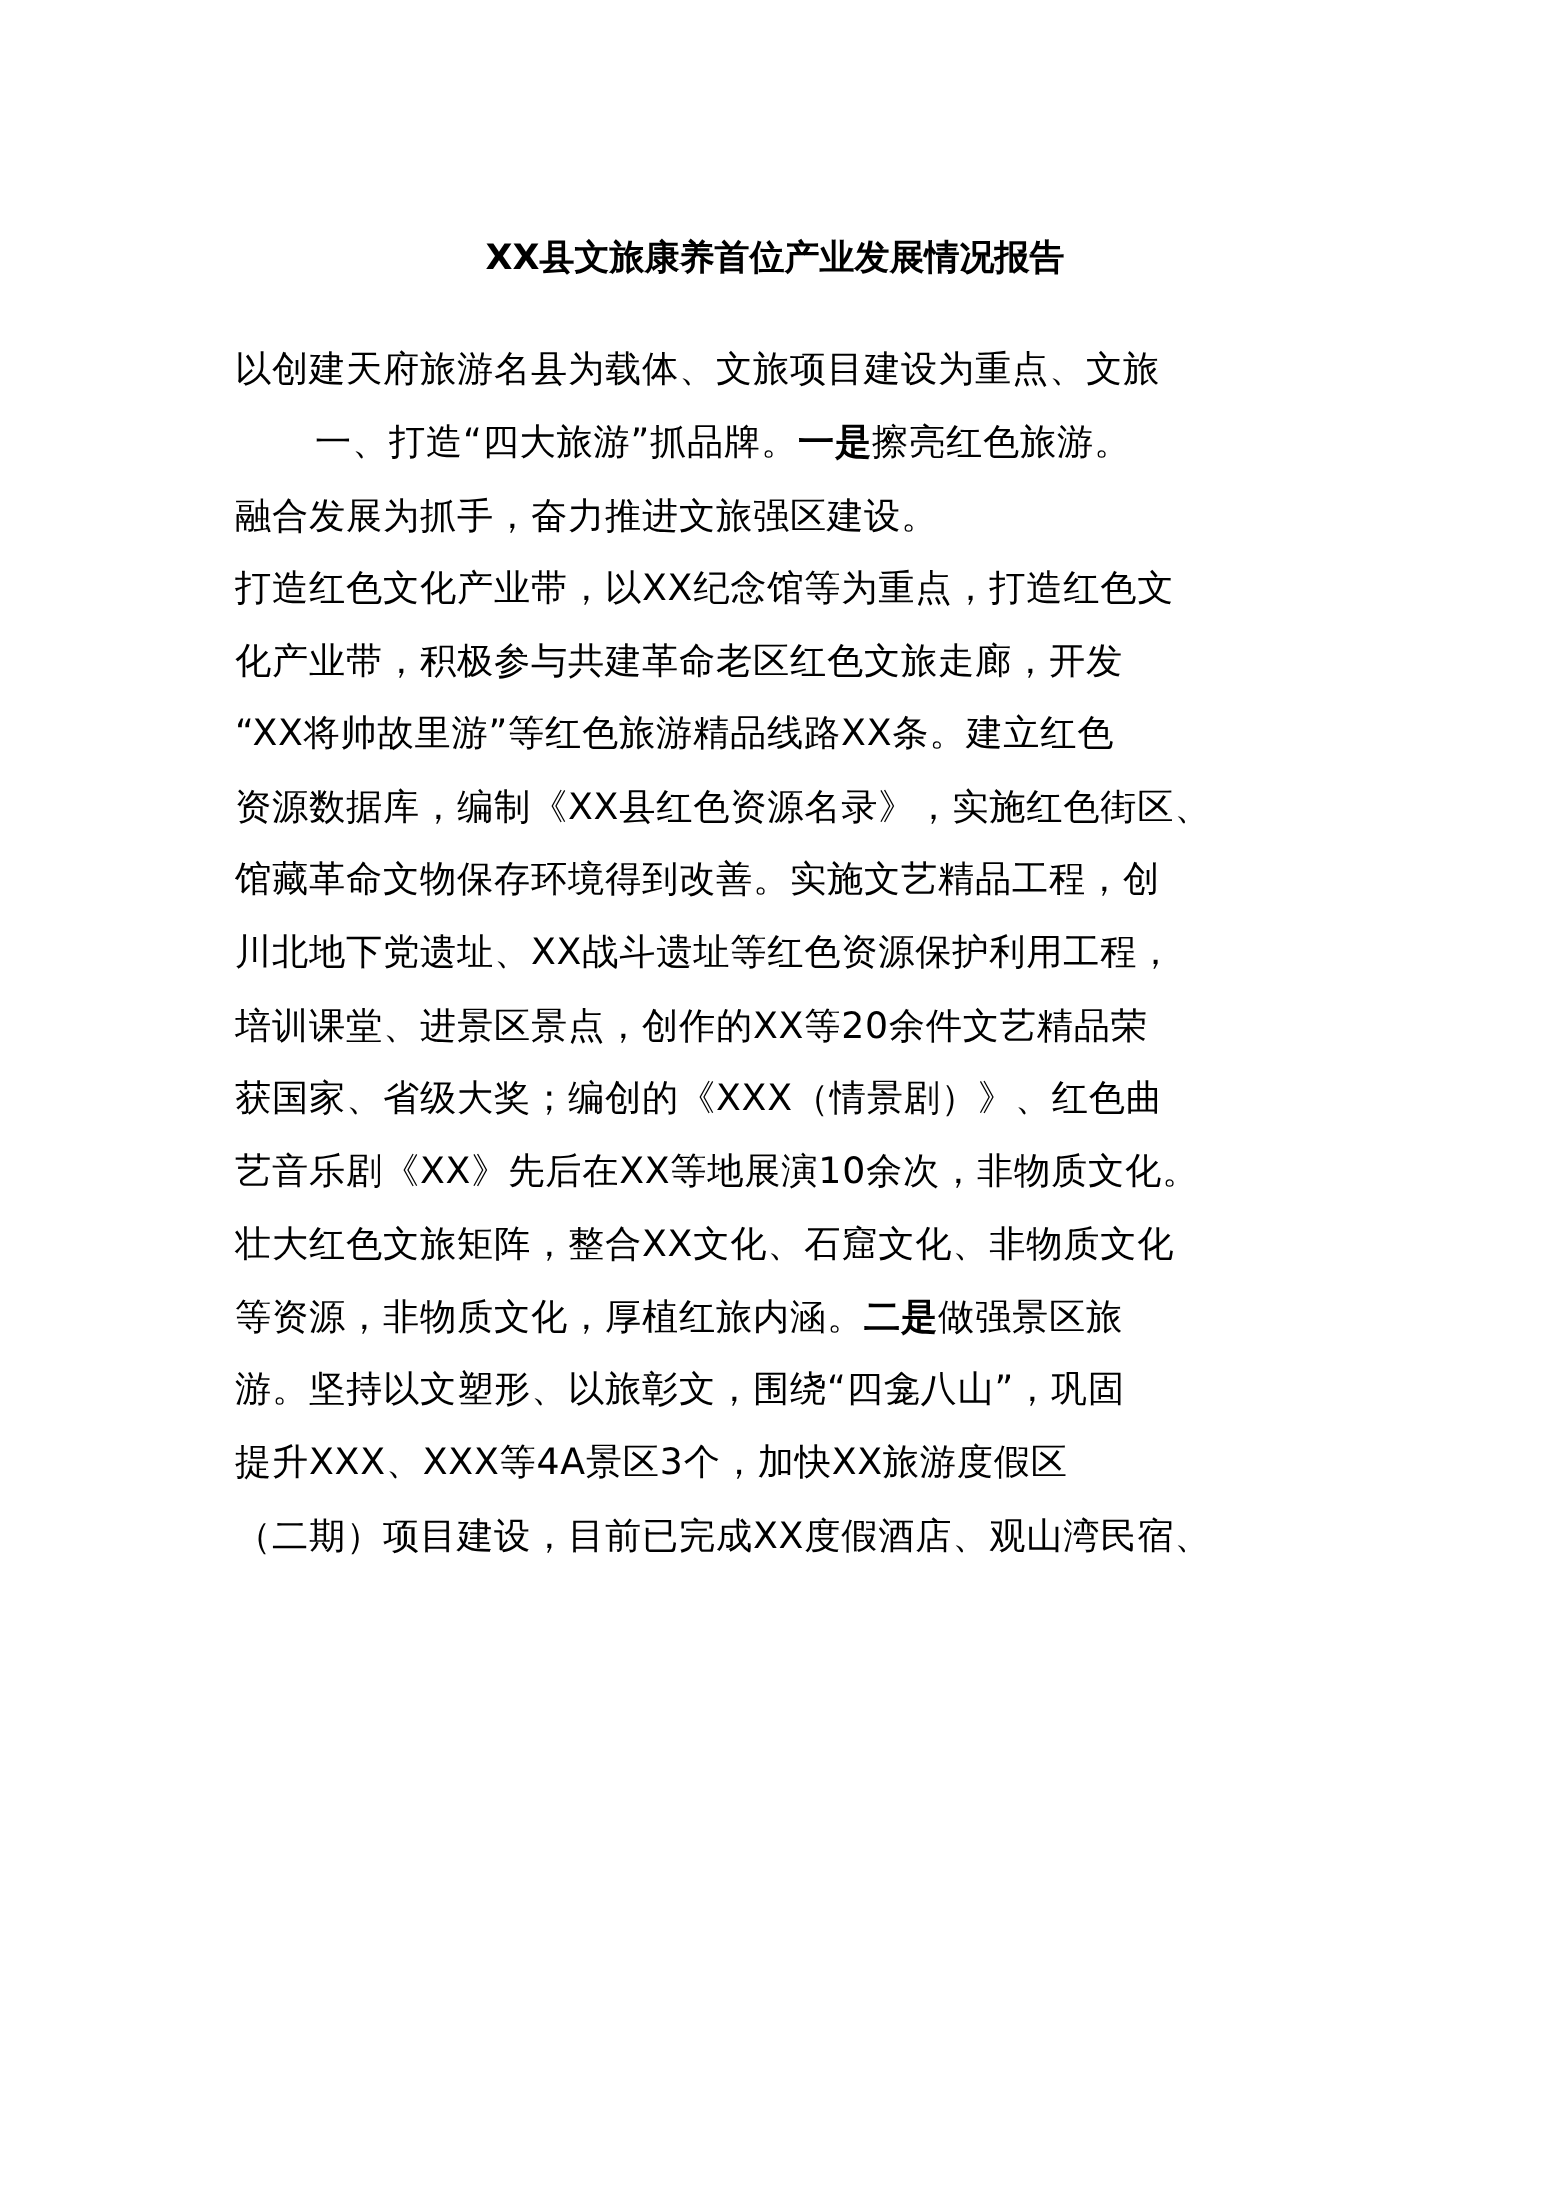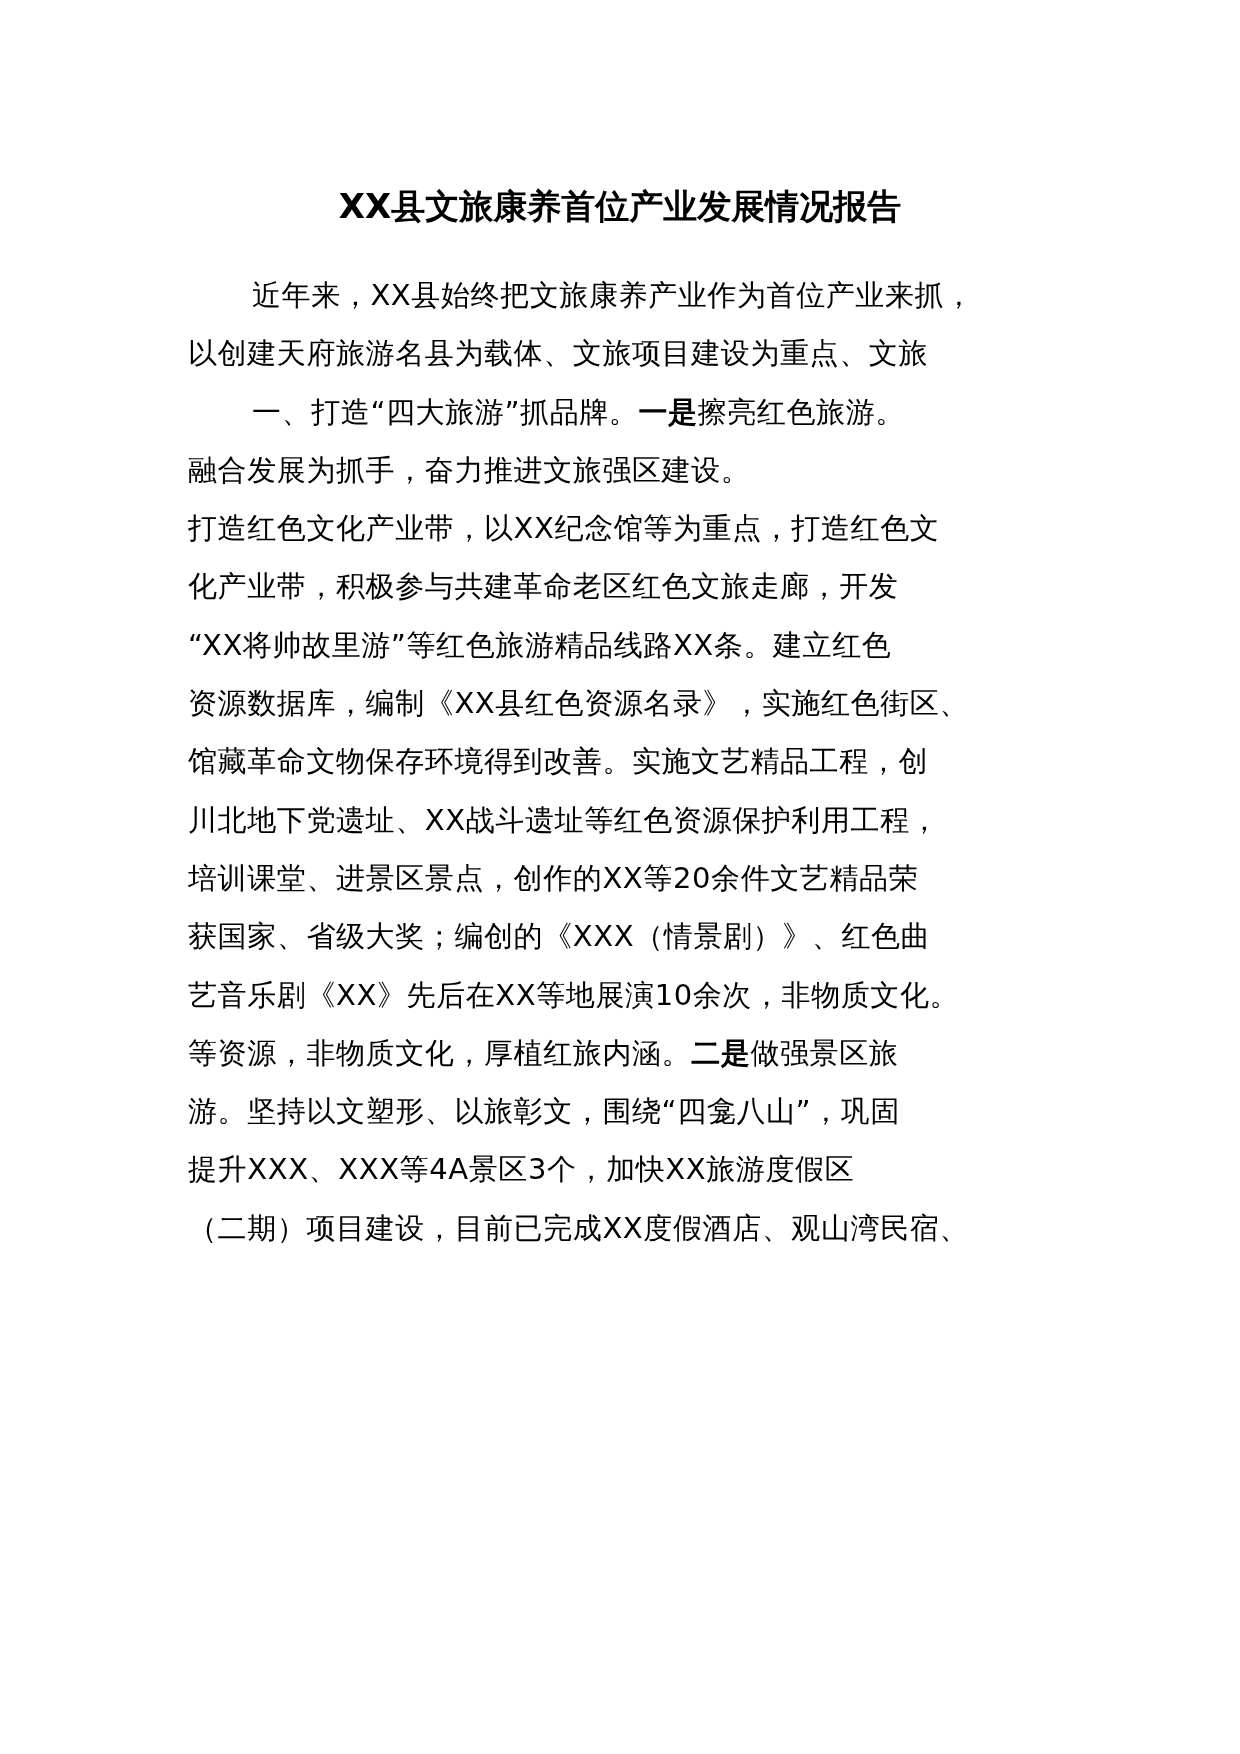--- a/index.html
+++ b/index.html
@@ -21,21 +21,21 @@
       top: 0;
       width: 1240px;
       height: 1754px;
     }
     .title {
       position: absolute;
       top: 184px;
       left: 0;
       width: 1240px;
       text-align: center;
-      font-size: 34px;
+      font-size: 28px;
       font-weight: bold;
       line-height: 44px;
       letter-spacing: 0px;
     }
     .body-text {
       position: absolute;
       left: 188px;
       top: 266px;
       width: 880px;
     }
@@ -54,31 +54,31 @@
       font-weight: bold;
     }
   </style>
 </head>
 <body>
 
 <div class="page">
   <div class="title">XX县文旅康养首位产业发展情况报告</div>
 
   <div class="body-text">
-    <span class="line indent"><span>近年来，XX县始终把文旅康养产业作为首位产业来抓，</span></span>
     <span class="line"><span>以创建天府旅游名县为载体、文旅项目建设为重点、文旅</span></span>
     <span class="line indent"><span>一、打造“四大旅游”抓品牌。</span><span class="bold">一是</span><span>擦亮红色旅游。</span></span>
     <span class="line"><span>融合发展为抓手，奋力推进文旅强区建设。</span></span>
     <span class="line"><span>打造红色文化产业带，以XX纪念馆等为重点，打造红色文</span></span>
     <span class="line"><span>化产业带，积极参与共建革命老区红色文旅走廊，开发</span></span>
     <span class="line"><span>“XX将帅故里游”等红色旅游精品线路XX条。建立红色</span></span>
     <span class="line"><span>资源数据库，编制《XX县红色资源名录》，实施红色街区、</span></span>
     <span class="line"><span>馆藏革命文物保存环境得到改善。实施文艺精品工程，创</span></span>
     <span class="line"><span>川北地下党遗址、XX战斗遗址等红色资源保护利用工程，</span></span>
     <span class="line"><span>培训课堂、进景区景点，创作的XX等20余件文艺精品荣</span></span>
     <span class="line"><span>获国家、省级大奖；编创的《XXX（情景剧）》、红色曲</span></span>
     <span class="line"><span>艺音乐剧《XX》先后在XX等地展演10余次，非物质文化。</span></span>
+    <span class="line"><span>壮大红色文旅矩阵，整合XX文化、石窟文化、非物质文化</span></span>
     <span class="line"><span>等资源，非物质文化，厚植红旅内涵。</span><span class="bold">二是</span><span>做强景区旅</span></span>
     <span class="line"><span>游。坚持以文塑形、以旅彰文，围绕“四龛八山”，巩固</span></span>
     <span class="line"><span>提升XXX、XXX等4A景区3个，加快XX旅游度假区</span></span>
     <span class="line"><span>（二期）项目建设，目前已完成XX度假酒店、观山湾民宿、</span></span>
   </div>
 </div>
 
 </body></html>

